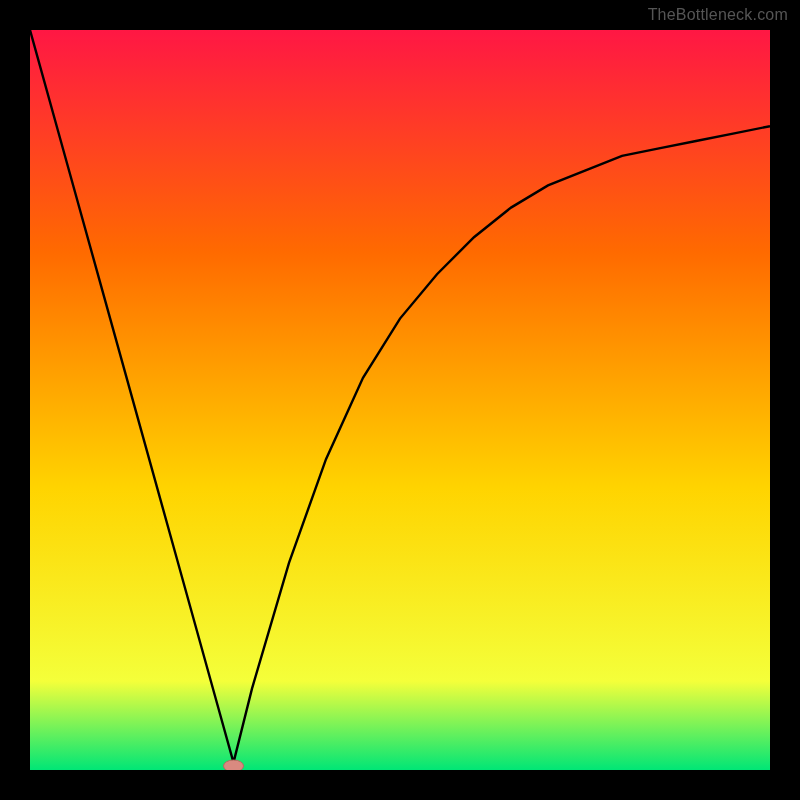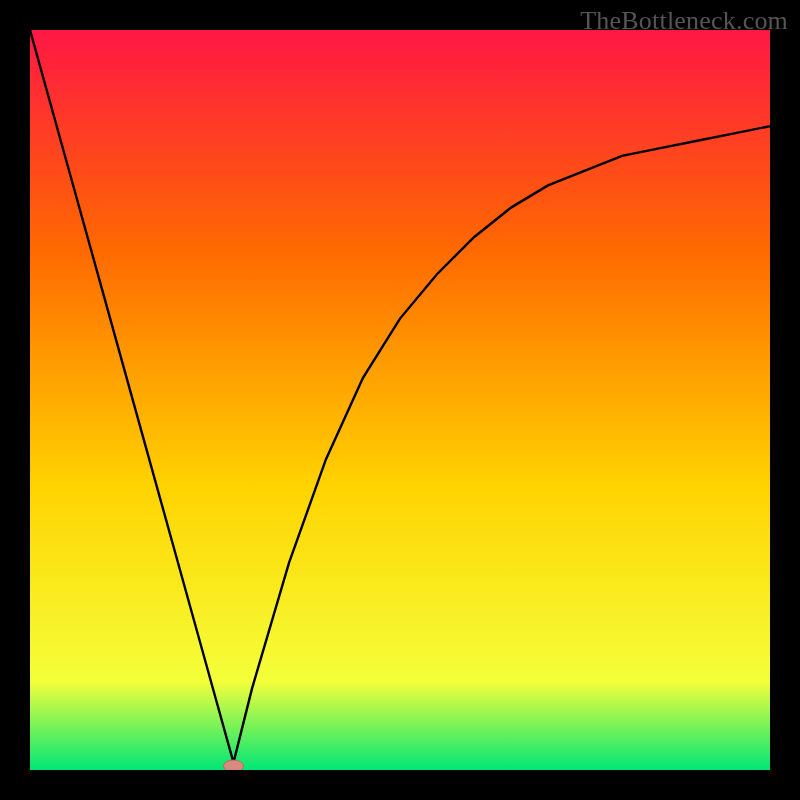--- a/index.html
+++ b/index.html
@@ -27,22 +27,22 @@
   .plot-area svg {
     display: block;
     width: 100%;
     height: 100%;
   }
   .watermark {
     position: absolute;
     top: 6px;
     right: 12px;
     color: #555;
-    font-size: 26px;
-    font-family: Liberation Serif, serif;
+    font-size: 16px;
+    font-family: Liberation Sans, sans-serif;
     letter-spacing: 0.2px;
     user-select: none;
   }
 </style>
 </head>
 <body>
 
 <div class="frame">
 
   <div class="plot-area">

